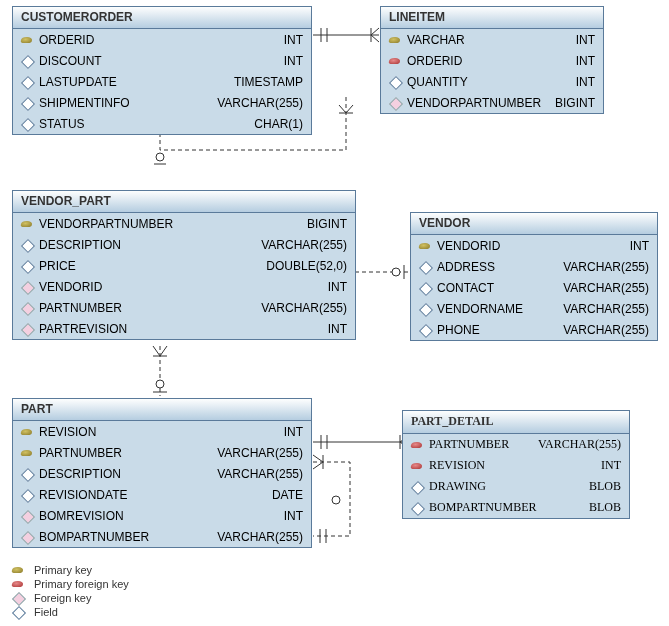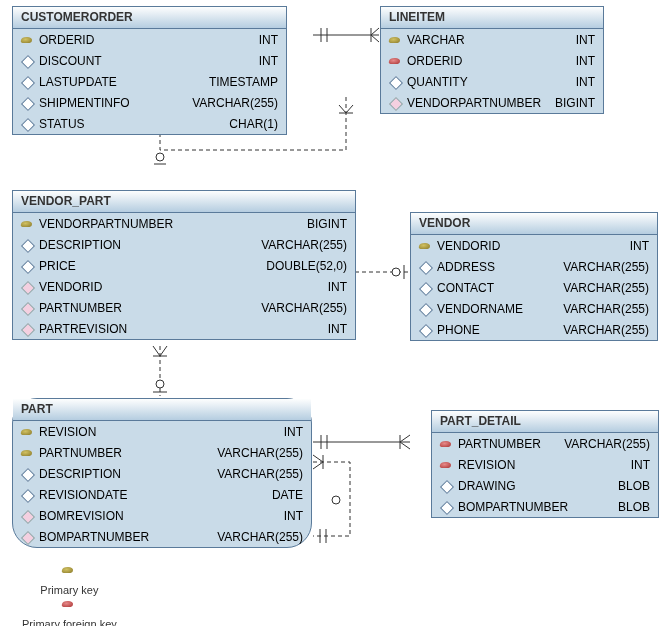--- a/index.html
+++ b/index.html
@@ -91,22 +91,21 @@
     position: absolute;
     left: 12px;
     top: 562px;
     font-size: 11px;
     color: #333;
   }
   .legend-row {
     display: flex;
     align-items: center;
     gap: 8px;
-    margin: 2px 10px;
-    flex-direction: column;
+    margin: 2px 0;
   }
   .legend-row .icon { margin-right: 2px; }
   svg.connectors {
     position: absolute;
     left: 0; top: 0;
     width: 669px; height: 626px;
     pointer-events: none;
   }
 </style>
 </head>
@@ -172,21 +171,21 @@
     <line x1="323" y1="455" x2="323" y2="469"></line>
     <line x1="323" y1="462" x2="313" y2="455"></line>
     <line x1="323" y1="462" x2="313" y2="469"></line>
 
     <circle cx="336" cy="500" r="4" fill="#fff"></circle>
     <line x1="320" y1="529" x2="320" y2="543"></line>
     <line x1="326" y1="529" x2="326" y2="543"></line>
   </g>
 </svg>
 
-<div class="entity" style="left:12px; top:6px; width:275px;">
+<div class="entity" style="left:12px; top:6px; width:300px;">
   <div class="entity-header">CUSTOMERORDER</div>
   <div>
       <div class="entity-row">
         <span class="left">
           <span class="icon icon-pk"></span>
           <span class="label">ORDERID</span>
         </span>
         <span class="type">INT</span>
       </div>
       <div class="entity-row">
@@ -336,21 +335,21 @@
       <div class="entity-row">
         <span class="left">
           <span class="icon icon-field"></span>
           <span class="label">PHONE</span>
         </span>
         <span class="type">VARCHAR(255)</span>
       </div>
     </div>
 </div>
 
-<div class="entity" style="left:12px; top:398px; width:300px;border-radius:25px;">
+<div class="entity" style="left:12px; top:398px; width:300px;">
   <div class="entity-header">PART</div>
   <div>
       <div class="entity-row">
         <span class="left">
           <span class="icon icon-pk"></span>
           <span class="label">REVISION</span>
         </span>
         <span class="type">INT</span>
       </div>
       <div class="entity-row">
@@ -384,21 +383,21 @@
       <div class="entity-row">
         <span class="left">
           <span class="icon icon-fk"></span>
           <span class="label">BOMPARTNUMBER</span>
         </span>
         <span class="type">VARCHAR(255)</span>
       </div>
     </div>
 </div>
 
-<div class="entity" style="left:431px; top:410px; width:228px;">
+<div class="entity" style="left:402px; top:410px; width:228px;font-family:Liberation Serif, serif;">
   <div class="entity-header">PART_DETAIL</div>
   <div>
       <div class="entity-row">
         <span class="left">
           <span class="icon icon-pfk"></span>
           <span class="label">PARTNUMBER</span>
         </span>
         <span class="type">VARCHAR(255)</span>
       </div>
       <div class="entity-row">

